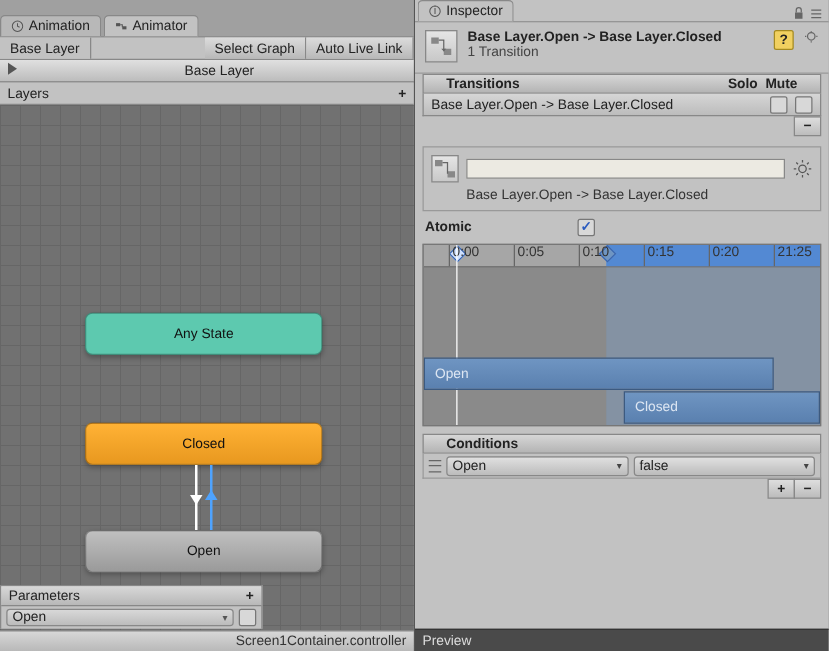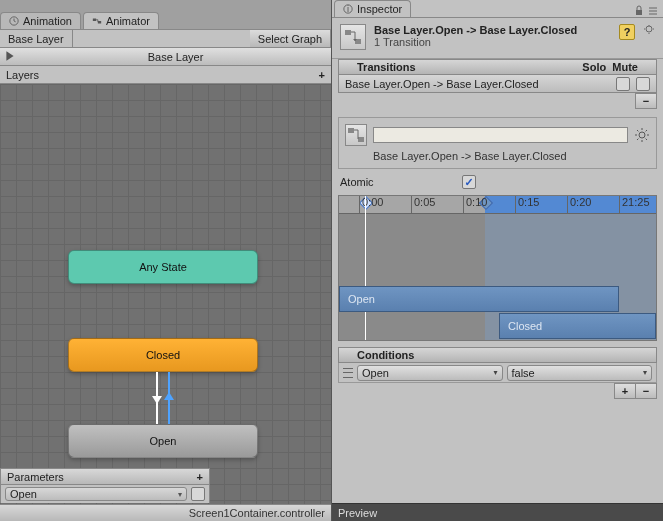--- a/index.html
+++ b/index.html
@@ -71,21 +71,21 @@
   .listrow .lbl { flex:1; }
   .listctrls { height:18px; display:flex; justify-content:flex-end; }
   .minibtn { width:22px; height:16px; background: linear-gradient(#dedede,#bcbcbc); border:1px solid #888; display:flex; align-items:center; justify-content:center; margin-left:-1px; font-weight:bold; }
 
   .namebox { background:#c2c2c2; border:1px solid #999; padding:6px; display:flex; flex-direction:column; gap:4px; }
   .namebox .toprow { display:flex; align-items:center; gap:6px; }
   .textinput { flex:1; height:16px; background:#eceae2; border:1px solid #888; }
   .gear { width:16px; height:16px; }
 
   .atomicrow { display:flex; align-items:center; gap:6px; padding: 0 2px; }
-  .atomicrow .albl { width: 116px; }
+  .atomicrow .albl { width: 116px; font-weight: bold; }
   .chk.checked:after { content:"✓"; color:#2a5abf; font-weight:bold; display:block; text-align:center; line-height:12px; }
 
   .timeline { border:1px solid #777; background:#8a8a8a; height: 146px; position:relative; overflow:hidden; }
   .ruler { height:18px; background:#a6a6a6; border-bottom:1px solid #666; position:relative; color:#333; }
   .ruler .tick { position:absolute; top:0; height:100%; border-left:1px solid #666; padding-left:2px; font-size:9px; }
   .ruler .sel { position:absolute; top:0; height:100%; background:#4a86d8; opacity:0.9; }
   .ruler .handle { position:absolute; top:2px; width:10px; height:10px; background:#cfe0ff; border:1px solid #3a66b0; transform: rotate(45deg); }
   .playhead { position:absolute; top:0; bottom:0; width:1px; background:#fff; left:26px; }
   .bluecol { position:absolute; top:18px; bottom:0; background:rgba(120,160,210,0.35); }
   .clips { position:absolute; left:0; right:0; bottom:0; height:54px; }
@@ -129,20 +129,23 @@
         <span>Animator</span>
       </div>
     </div>
 
     <div class="subrow">
       <div class="crumb">
           <span>Base Layer</span>
         </div>
       <div class="crumb btn" style="margin-left:auto">
           <span>Select Graph</span>
+        </div>
+      <div class="crumb btn">
+          <span>Auto Live Link</span>
         </div>
     </div>
 
     <div class="layerbar">
       <span class="play">
         <svg viewBox="0 0 10 10">
             <path d="M2 1v8l6-4z" fill="#555"></path>
           </svg>
       </span>
       <span class="title">Base Layer</span>

